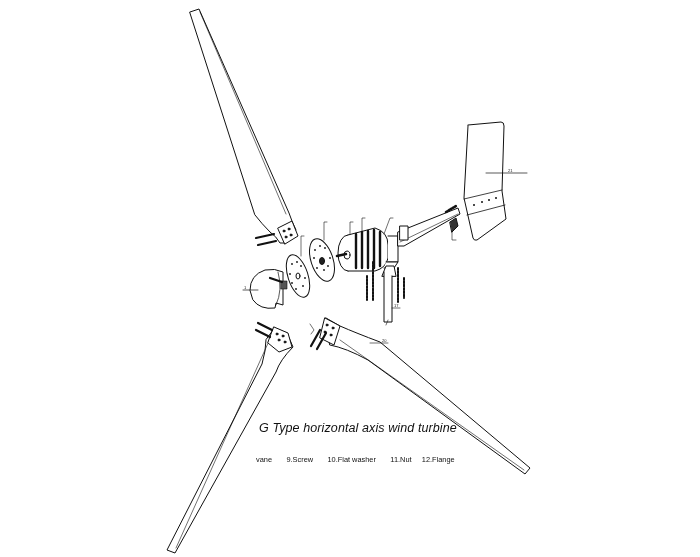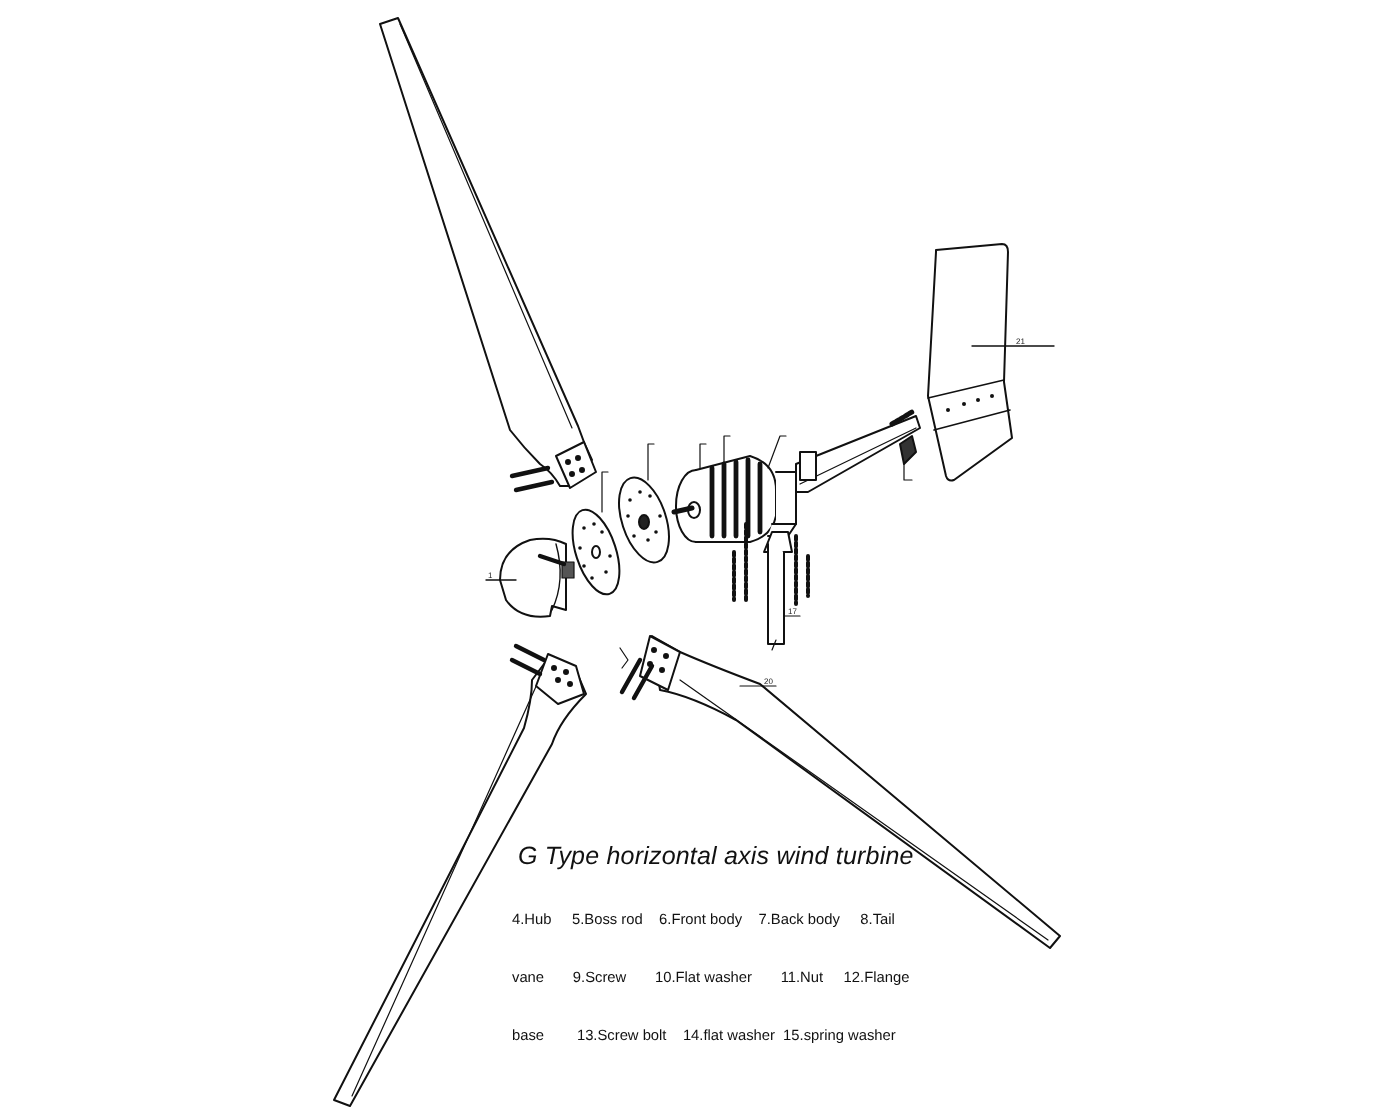--- a/index.html
+++ b/index.html
@@ -164,19 +164,17 @@
     <text class="part-label" x="508" y="172">21</text>
     <text class="part-label" x="382" y="342">20</text>
     <text class="part-label" x="394" y="307">17</text>
     <text class="part-label" x="244" y="289">1</text>
   </g>
 </svg>
 
 <div class="legend">
   <div class="title">G  Type horizontal axis wind turbine</div>
   <div class="lines">
-    <span class="line">4.Hub     5.Boss rod    6.Front body    7.Back body     8.Tail</span>
     <span class="line">vane       9.Screw       10.Flat washer       11.Nut     12.Flange</span>
-    <span class="line">base        13.Screw bolt    14.flat washer  15.spring washer</span>
     
     
   </div>
 </div>
 
 </body></html>

